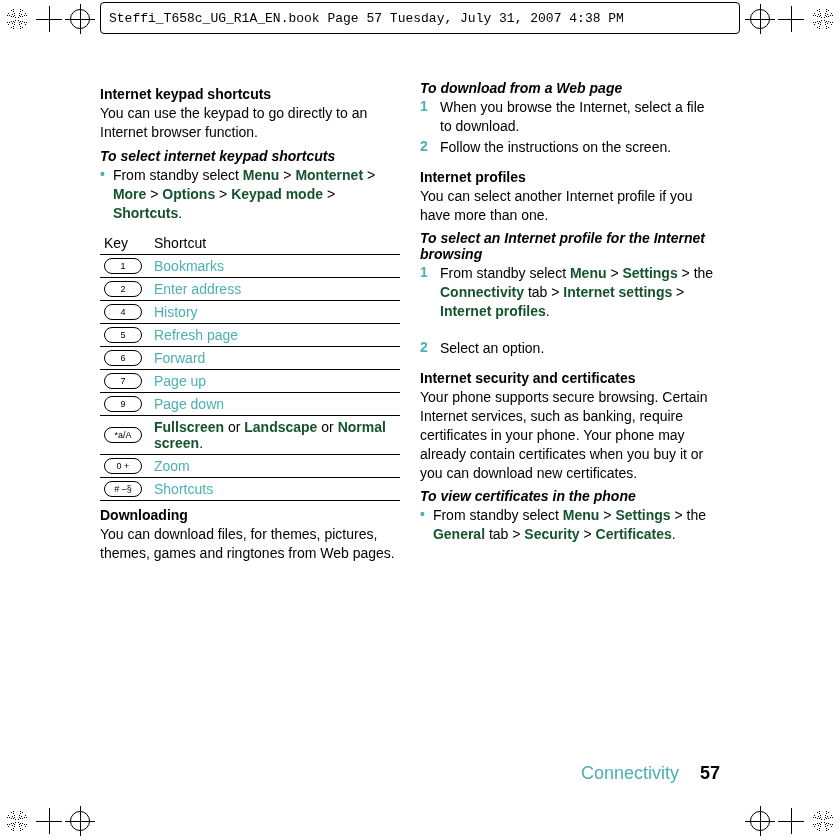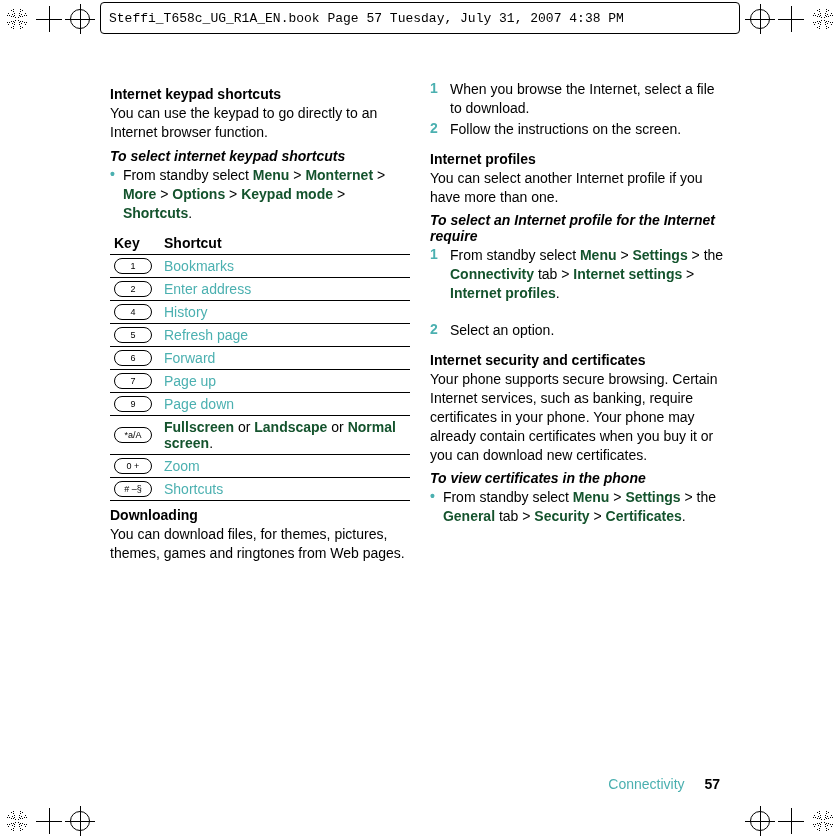--- a/index.html
+++ b/index.html
@@ -36,45 +36,45 @@
     flex-shrink:0;
   }
   .header-bar {
     position:absolute; top:2px; left:100px; right:100px; height:30px;
     border:1px solid #000; border-radius:4px; display:flex; align-items:center;
     padding-left:8px;
     font-family: "Courier New", monospace;
     font-size: 13px;
   }
   .page-body {
-    position:absolute; top:80px; left:110px; width:620px; height:680px;
+    position:absolute; top:80px; left:100px; width:620px; height:680px;
     display:flex; gap:20px;
   }
   .col { width: 300px; }
   .heading { font-weight:bold; margin-top:6px; margin-bottom:2px; font-size:14px; }
   .subheading { font-style:italic; font-weight:bold; margin-bottom:2px; font-size:14px; }
   .para { line-height:1.35; margin-bottom:6px; font-size:14px; }
   .link { color:#14532d;font-weight:bold; }
   .bullet-row { display:flex; align-items:flex-start; gap:8px; margin-bottom:2px; }
   .bullet-dot { color:#4bb0b0; font-weight:bold; margin-top:0px; }
   .num-marker { color:#4bb0b0; font-weight:bold; flex-shrink:0; width:12px; }
   .table { margin-top:10px; width:100%; }
-  .table-header { display:flex; border-bottom:1px solid #000; padding:3px 0; font-weight:bold; gap:12px; }
+  .table-header { display:flex; border-bottom:1px solid #000; padding:3px 0; font-weight:normal; gap:12px; }
   .t-key-h { width:38px; padding-left:4px;}
   .t-sc-h { flex:1; }
   .t-row { display:flex; border-bottom:1px solid #000; padding:3px 0; gap:12px; align-items:center; }
   .t-key { width:38px; display:flex; justify-content:flex-start; padding-left:4px;}
   .key-pill {
     display:inline-flex; align-items:center; justify-content:center;
     min-width:30px; height:14px; border:1px solid #000; border-radius:8px;
     font-size:9px; padding:0 3px; background:#fff;
   }
   .t-sc { flex:1; color:#4bb0b0; }
   .footer {
-    position:absolute; bottom:48px; right:120px; font-size:14px;
+    position:absolute; bottom:56px; right:120px; font-size:18px;
   }
   .footer .sect { color:#4bb0b0; margin-right:16px; }
   
   .tl { top:6px; left:6px; }
   .tr { top:6px; right:6px; flex-direction:row-reverse; }
   .bl { bottom:6px; left:6px; }
   .br { bottom:6px; right:6px; flex-direction:row-reverse; }
   .cross {
     position:relative; width:26px; height:26px; flex-shrink:0;
   }
@@ -192,34 +192,35 @@
         <div class="t-sc">Shortcuts</div>
       </div>
     </div>
 
     <div class="heading" style="">Downloading</div>
     <div class="para">You can download files, for themes, pictures, themes, games and ringtones from Web pages.</div>
   </div>
 
   <div class="col">
 
+    <div class="subheading" style="margin-top:0">To download from a Web page</div>
 
     <div class="bullet-row">
       <div class="num-marker">1</div>
       <div class="para" style="margin-bottom:0">When you browse the Internet, select a file to download.</div>
     </div>
     <div class="bullet-row">
       <div class="num-marker">2</div>
       <div class="para" style="margin-bottom:0">Follow the instructions on the screen.</div>
     </div>
 
     <div class="heading" style="margin-top:12px">Internet profiles</div>
     <div class="para">You can select another Internet profile if you have more than one.</div>
 
-    <div class="subheading">To select an Internet profile for the Internet require</div>
+    <div class="subheading">To select an Internet profile for the Internet browsing</div>
 
     <div class="bullet-row">
       <div class="num-marker">1</div>
       <div class="para" style="margin-bottom:16px">
         <span>From standby select </span><span class="link">Menu</span><span> &gt; </span><span class="link">Settings</span><span> &gt; the </span><span class="link">Connectivity</span><span> tab &gt; </span><span class="link">Internet settings</span><span> &gt; </span><span class="link">Internet profiles</span><span>.</span>
       </div>
     </div>
     <div class="bullet-row">
       <div class="num-marker">2</div>
       <div class="para" style="margin-bottom:0">Select an option.</div>

